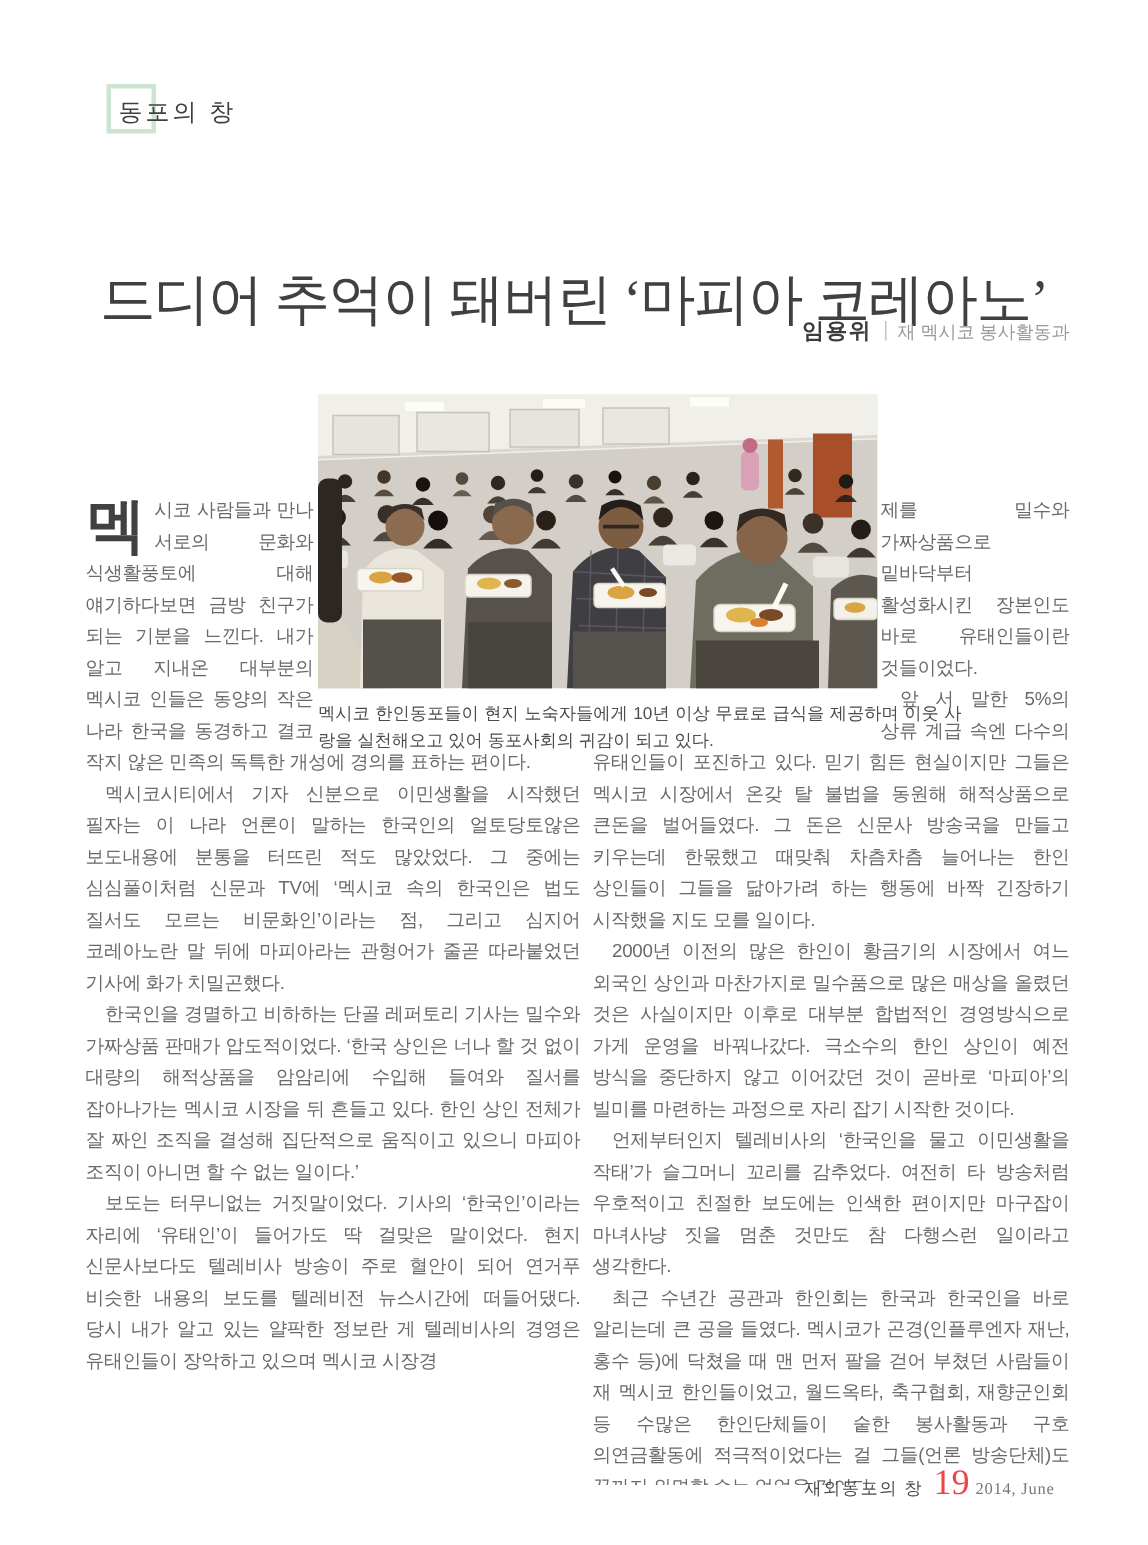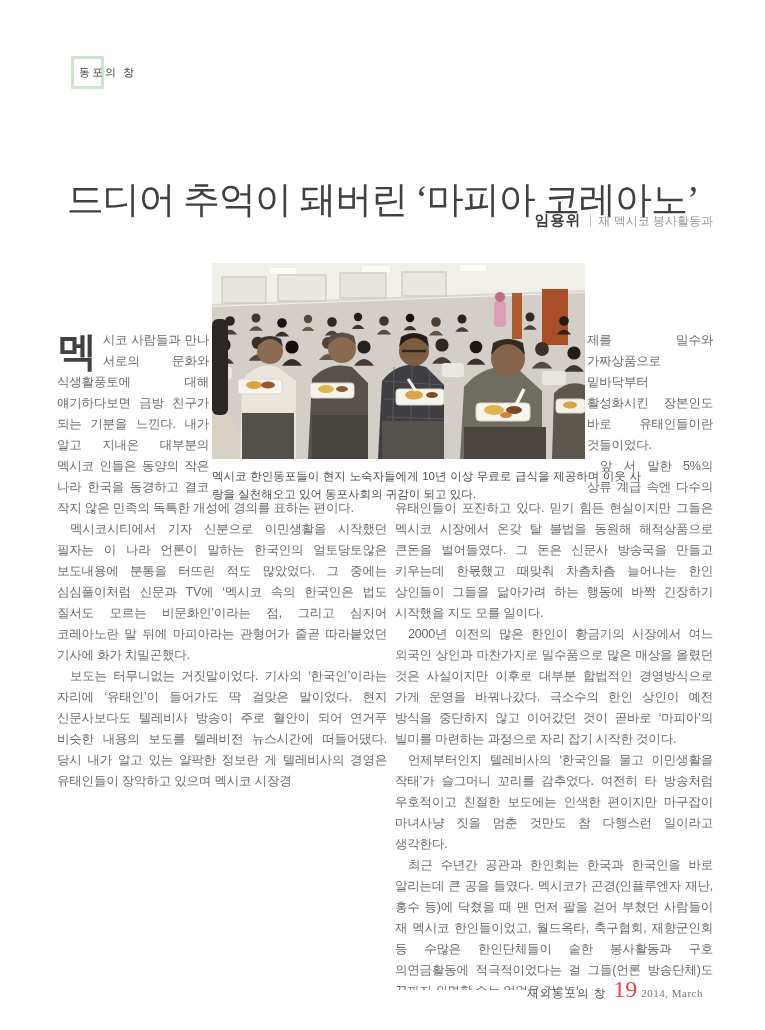--- a/index.html
+++ b/index.html
@@ -6,21 +6,21 @@
   .page {
     position:relative; width:765px; height:1030px; background:#ffffff;
     font-family:"Liberation Sans", sans-serif; overflow:hidden;
   }
   
   .section-box {
     position:absolute; left:71px; top:56px; width:27px; height:27px;
     border:3px solid #cde4d1; background:transparent;
   }
   .section-label {
-    position:absolute; left:79px; top:65px; font-size:11px; color:#3f3f3f;
+    position:absolute; left:79px; top:65px; font-size:16px; color:#3f3f3f;
     letter-spacing:2px; white-space:nowrap;
   }
   
   .title {
     position:absolute; left:0; right:0; top:150px; text-align:center;
     font-family:"Liberation Serif", serif; font-size:37px; font-weight:500;
     color:#404040; letter-spacing:-1px; white-space:nowrap;
   }
   .byline { position:absolute; right:52px; top:211px; font-size:12px; color:#999; white-space:nowrap; }
   .byline .author { font-size:14.5px; font-weight:bold; color:#3c3c3c; letter-spacing:1px; }
@@ -166,31 +166,32 @@
       <rect x="344" y="136" width="29" height="14" rx="3" fill="#f3f1ea" stroke="#d9d4c8"></rect>
       <ellipse cx="358" cy="142" rx="7" ry="3.5" fill="#d9a441"></ellipse>
     </svg>
     <div class="caption">멕시코 한인동포들이 현지 노숙자들에게 10년 이상 무료로 급식을 제공하며 이웃 사랑을 실천해오고 있어 동포사회의 귀감이 되고 있다.</div>
   </div>
 
   <div class="col col-left" id="col-left">
     <div class="spacer-r"></div>
   <p><span class="dropcap">멕</span><span>시코 사람들과 만나 서로의 문화와 식생활풍토에 대해 얘기하다보면 금방 친구가 되는 기분을 느낀다. 내가 알고 지내온 대부분의 멕시코 인들은 동양의 작은 나라 한국을 동경하고 결코 작지 않은 민족의 독특한 개성에 경의를 표하는 편이다.</span></p>
       <p class="indent"><span>멕시코시티에서 기자 신분으로 이민생활을 시작했던 필자는 이 나라 언론이 말하는 한국인의 얼토당토않은 보도내용에 분통을 터뜨린 적도 많았었다. 그 중에는 심심풀이처럼 신문과 TV에 ‘멕시코 속의 한국인은 법도 질서도 모르는 비문화인’이라는 점, 그리고 심지어 코레아노란 말 뒤에 마피아라는 관형어가 줄곧 따라붙었던 기사에 화가 치밀곤했다.</span></p>
+      <p class="indent"><span>한국인을 경멸하고 비하하는 단골 레퍼토리 기사는 밀수와 가짜상품 판매가 압도적이었다. ‘한국 상인은 너나 할 것 없이 대량의 해적상품을 암암리에 수입해 들여와 질서를 잡아나가는 멕시코 시장을 뒤 흔들고 있다. 한인 상인 전체가 잘 짜인 조직을 결성해 집단적으로 움직이고 있으니 마피아 조직이 아니면 할 수 없는 일이다.’</span></p>
       <p class="indent"><span>보도는 터무니없는 거짓말이었다. 기사의 ‘한국인’이라는 자리에 ‘유태인’이 들어가도 딱 걸맞은 말이었다. 현지 신문사보다도 텔레비사 방송이 주로 혈안이 되어 연거푸 비슷한 내용의 보도를 텔레비전 뉴스시간에 떠들어댔다. 당시 내가 알고 있는 얄팍한 정보란 게 텔레비사의 경영은 유태인들이 장악하고 있으며 멕시코 시장경</span></p>
     </div>
 
   <div class="col col-right" id="col-right">
     <div class="spacer-l"></div>
   <p><span>제를 밀수와 가짜상품으로 밑바닥부터 활성화시킨 장본인도 바로 유태인들이란 것들이었다.</span></p>
       <p class="indent"><span>앞 서 말한 5%의 상류 계급 속엔 다수의 유태인들이 포진하고 있다. 믿기 힘든 현실이지만 그들은 멕시코 시장에서 온갖 탈 불법을 동원해 해적상품으로 큰돈을 벌어들였다. 그 돈은 신문사 방송국을 만들고 키우는데 한몫했고 때맞춰 차츰차츰 늘어나는 한인 상인들이 그들을 닮아가려 하는 행동에 바짝 긴장하기 시작했을 지도 모를 일이다.</span></p>
       <p class="indent"><span>2000년 이전의 많은 한인이 황금기의 시장에서 여느 외국인 상인과 마찬가지로 밀수품으로 많은 매상을 올렸던 것은 사실이지만 이후로 대부분 합법적인 경영방식으로 가게 운영을 바꿔나갔다. 극소수의 한인 상인이 예전 방식을 중단하지 않고 이어갔던 것이 곧바로 ‘마피아’의 빌미를 마련하는 과정으로 자리 잡기 시작한 것이다.</span></p>
       <p class="indent"><span>언제부터인지 텔레비사의 ‘한국인을 물고 이민생활을 작태’가 슬그머니 꼬리를 감추었다. 여전히 타 방송처럼 우호적이고 친절한 보도에는 인색한 편이지만 마구잡이 마녀사냥 짓을 멈춘 것만도 참 다행스런 일이라고 생각한다.</span></p>
       <p class="indent"><span>최근 수년간 공관과 한인회는 한국과 한국인을 바로 알리는데 큰 공을 들였다. 멕시코가 곤경(인플루엔자 재난, 홍수 등)에 닥쳤을 때 맨 먼저 팔을 걷어 부쳤던 사람들이 재 멕시코 한인들이었고, 월드옥타, 축구협회, 재향군인회 등 수많은 한인단체들이 숱한 봉사활동과 구호 의연금활동에 적극적이었다는 걸 그들(언론 방송단체)도 끝까지 외면할 수는 없었을 것이다.</span></p>
     </div>
 
   <div class="footer">
     <span class="mag">재외동포의 창</span>
     <span class="num">19</span>
-    <span class="issue">2014, March</span>
+    <span class="issue">2014, June</span>
   </div>
 
 </div>
 
 </body></html>

